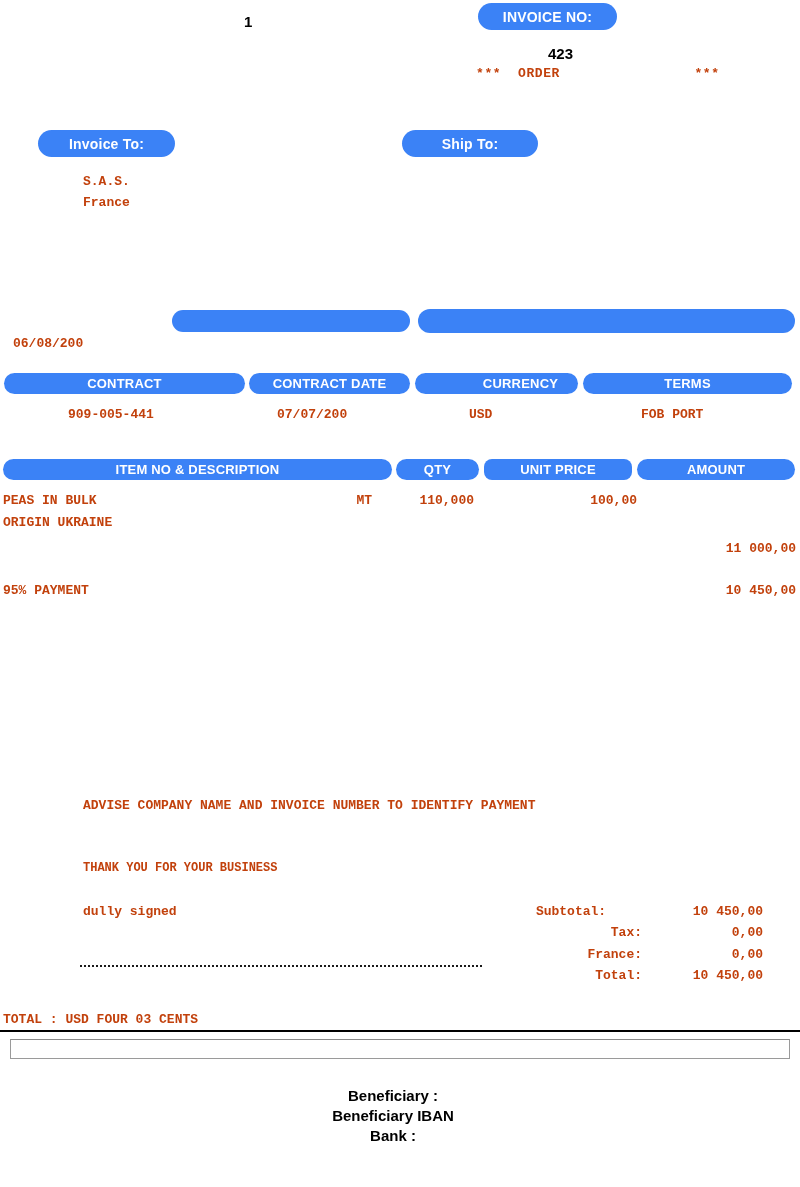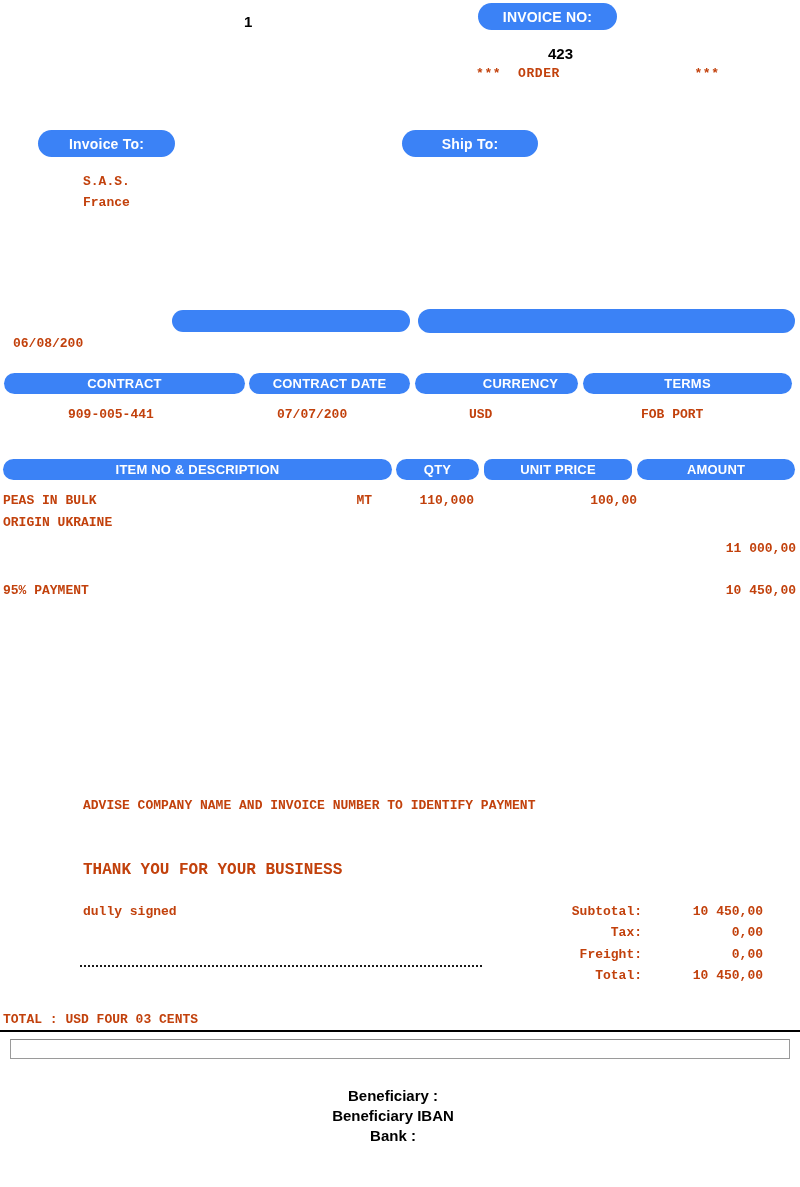--- a/index.html
+++ b/index.html
@@ -148,33 +148,33 @@
     <div class="mono r" style="left:500px; top:494px; width:137px; font-size:13px;">100,00</div>
     <div class="mono r" style="left:650px; top:494px; width:146px; font-size:13px;margin-top:48px;">11 000,00</div>
   </div>
 
   <div>
     <div class="mono" style="left:3px; top:584px; font-size:13px;">95% PAYMENT</div>
     <div class="mono r" style="left:650px; top:584px; width:146px; font-size:13px;">10 450,00</div>
   </div>
 
   <div class="mono" style="left:83px; top:799px; font-size:13px;">ADVISE COMPANY NAME AND INVOICE NUMBER TO IDENTIFY PAYMENT</div>
-  <div class="mono" style="left:83px; top:862px; font-size:16px;">THANK YOU FOR YOUR BUSINESS</div>
+  <div class="mono" style="left:83px; top:862px; font-size:12px;">THANK YOU FOR YOUR BUSINESS</div>
   <div class="mono" style="left:83px; top:905px; font-size:13px;">dully signed</div>
 
   <div class="dotrule" style="left:80px; top:965px; width:402px;"></div>
 
   <div>
-    <div class="mono r" style="left:500px; top:905px; width:142px; font-size:13px;">Subtotal:</div>
+    <div class="mono r" style="left:500px; top:905px; width:142px; font-size:13px;text-align:center;">Subtotal:</div>
     <div class="mono r" style="left:650px; top:905px; width:113px; font-size:13px;">10 450,00</div>
 
     <div class="mono r" style="left:500px; top:926px; width:142px; font-size:13px;">Tax:</div>
     <div class="mono r" style="left:650px; top:926px; width:113px; font-size:13px;">0,00</div>
 
-    <div class="mono r" style="left:500px; top:948px; width:142px; font-size:13px;">Freight:</div>
+    <div class="mono r" style="left:500px; top:948px; width:142px; font-size:13px;">France:</div>
     <div class="mono r" style="left:650px; top:948px; width:113px; font-size:13px;">0,00</div>
 
     <div class="mono r" style="left:500px; top:969px; width:142px; font-size:13px;">Total:</div>
     <div class="mono r" style="left:650px; top:969px; width:113px; font-size:13px;">10 450,00</div>
   </div>
 
   <div class="mono" style="left:3px; top:1013px; font-size:13px;">TOTAL : USD FOUR 03 CENTS</div>
 
   <div class="hrule" style="left:0px; top:1030px; width:800px; height:2px;"></div>
 

